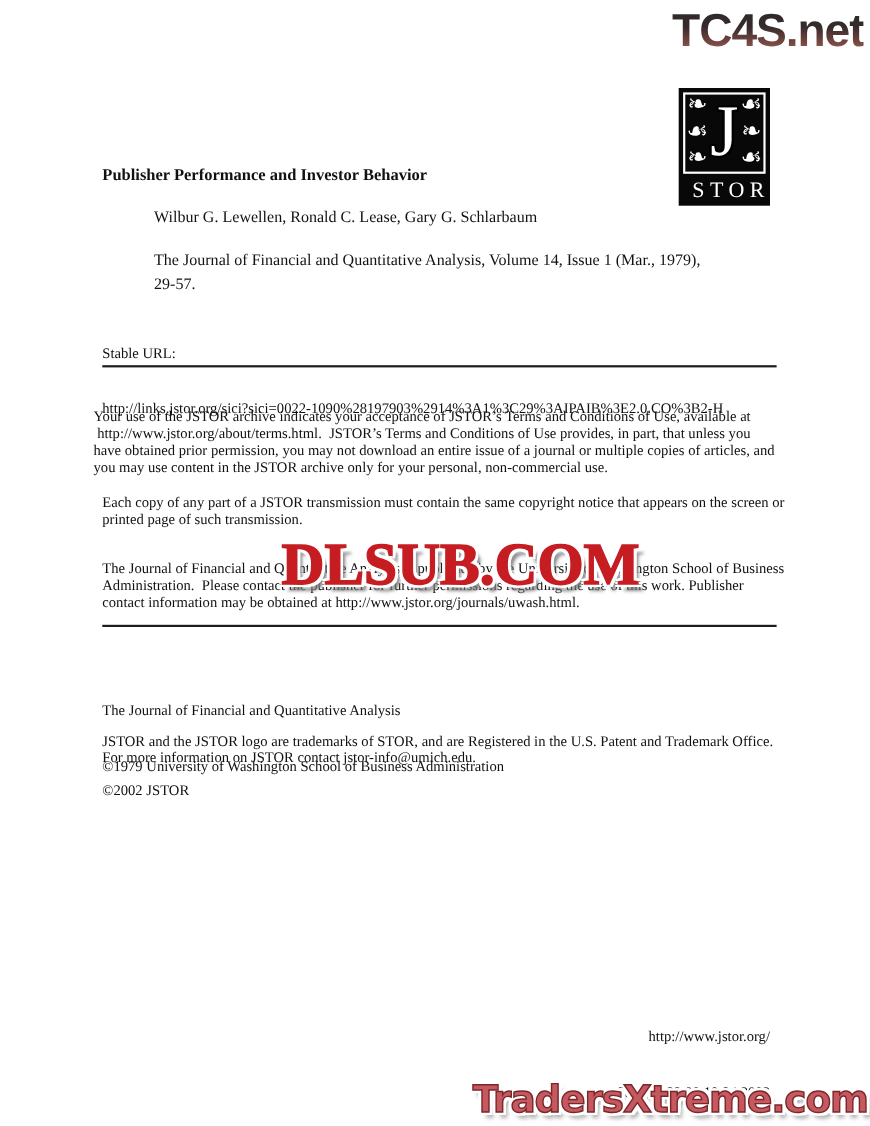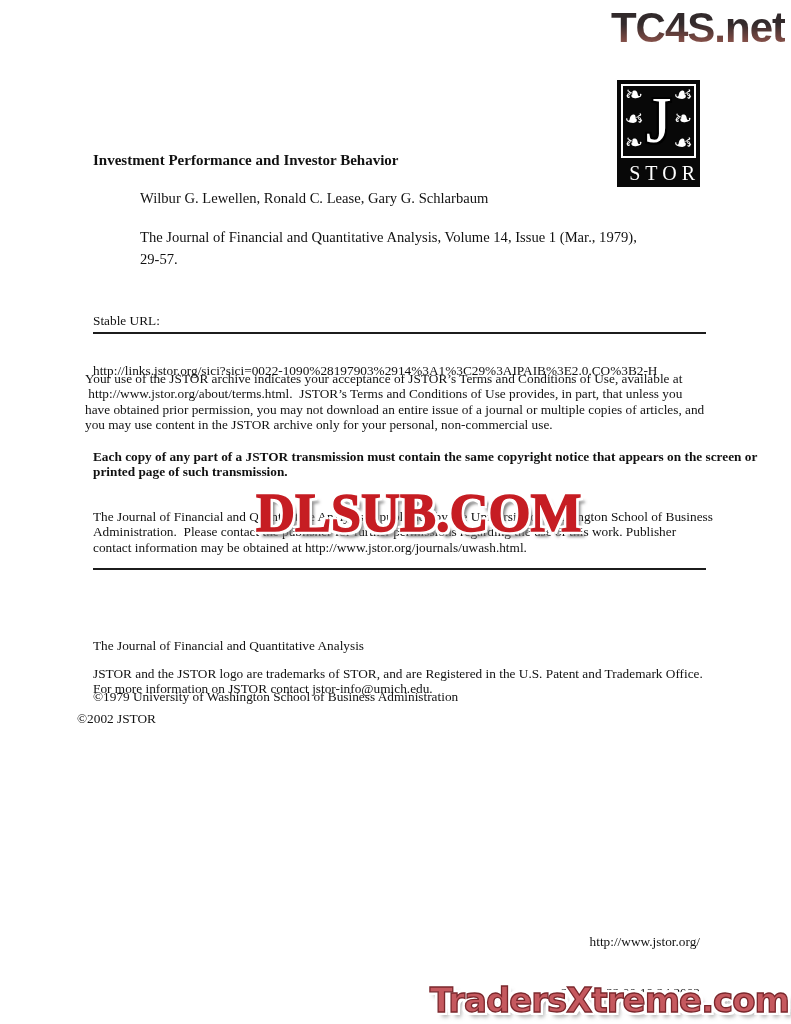--- a/index.html
+++ b/index.html
@@ -48,26 +48,26 @@
   .italic{}
 
   .stable{left:93px;top:280px;font-size:13.3px;line-height:16.5px;white-space:pre;}
 
   .rule{left:93px;width:613px;height:2px;background:#1c1c1c;}
   .rule1{top:332px;}
   .rule2{top:568px;}
 
   .bodytext{font-size:13.3px;line-height:15.4px;white-space:pre;}
   .para1{left:85px;top:371px;}
-  .para2{left:93px;top:449px;font-weight:bold;}
+  .para2{left:93px;top:449px;}
   .para3{left:93px;top:496px;margin-top:13px;}
 
   .jfooter{left:93px;top:603px;font-size:13.3px;line-height:17px;white-space:pre;}
   .trademark{left:93px;top:666px;}
-  .c2002{left:77px;top:711px;}
+  .c2002{left:93px;top:711px;}
 
   .footright{right:91px;top:899px;font-size:13.3px;line-height:17px;text-align:right;white-space:pre;}
 
   
   .dlsub{
     left:256px;top:482px;
     font-family:"Liberation Serif", serif;font-weight:bold;
     font-size:54px;letter-spacing:0px;color:#c61d23;
     -webkit-text-stroke:1.5px #c61d23;
     text-shadow:
@@ -104,21 +104,21 @@
       <div class="fleuron-col fl-right">
         <span>☙</span>
         <span>❧</span>
         <span>☙</span>
       </div>
       <div class="logo-j">J</div>
     </div>
     <div class="logo-stor">STOR</div>
   </div>
 
-  <div class="abs title">Investment Performance and Investor Behavior</div>
+  <div class="abs title">Publisher Performance and Investor Behavior</div>
 
   <div class="abs authors">Wilbur G. Lewellen, Ronald C. Lease, Gary G. Schlarbaum</div>
 
   <div class="abs citation"><span class="italic">The Journal of Financial and Quantitative Analysis</span><span>, Volume 14, Issue 1 (Mar., 1979),
 29-57.</span></div>
 
   <div class="abs stable">
     <div>Stable URL:</div>
     <div>http://links.jstor.org/sici?sici=0022-1090%28197903%2914%3A1%3C29%3AIPAIB%3E2.0.CO%3B2-H</div>
   </div>

